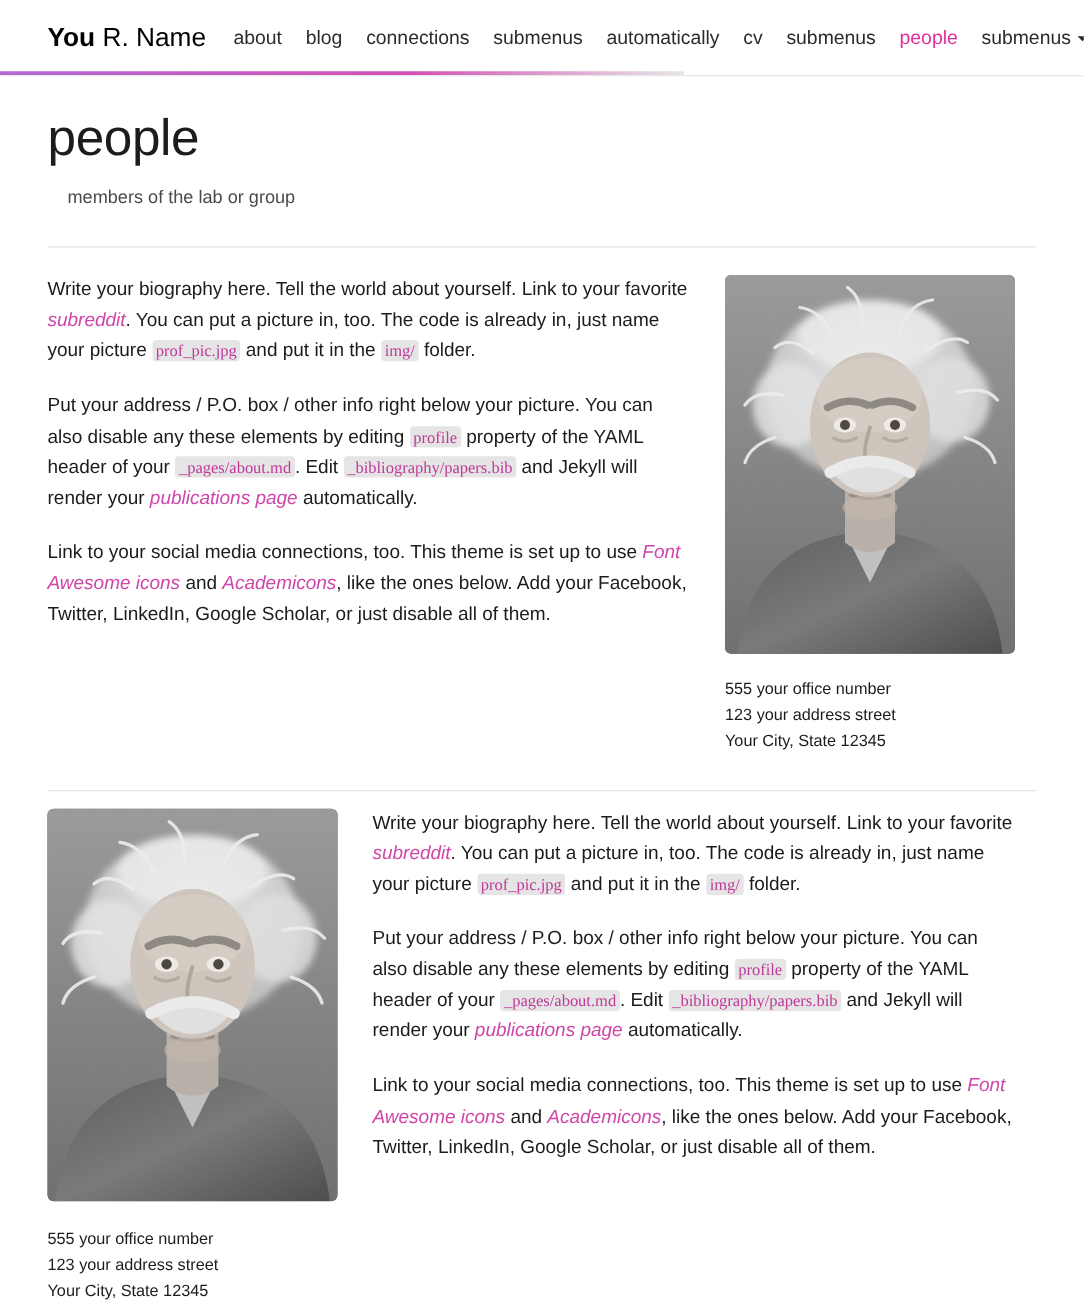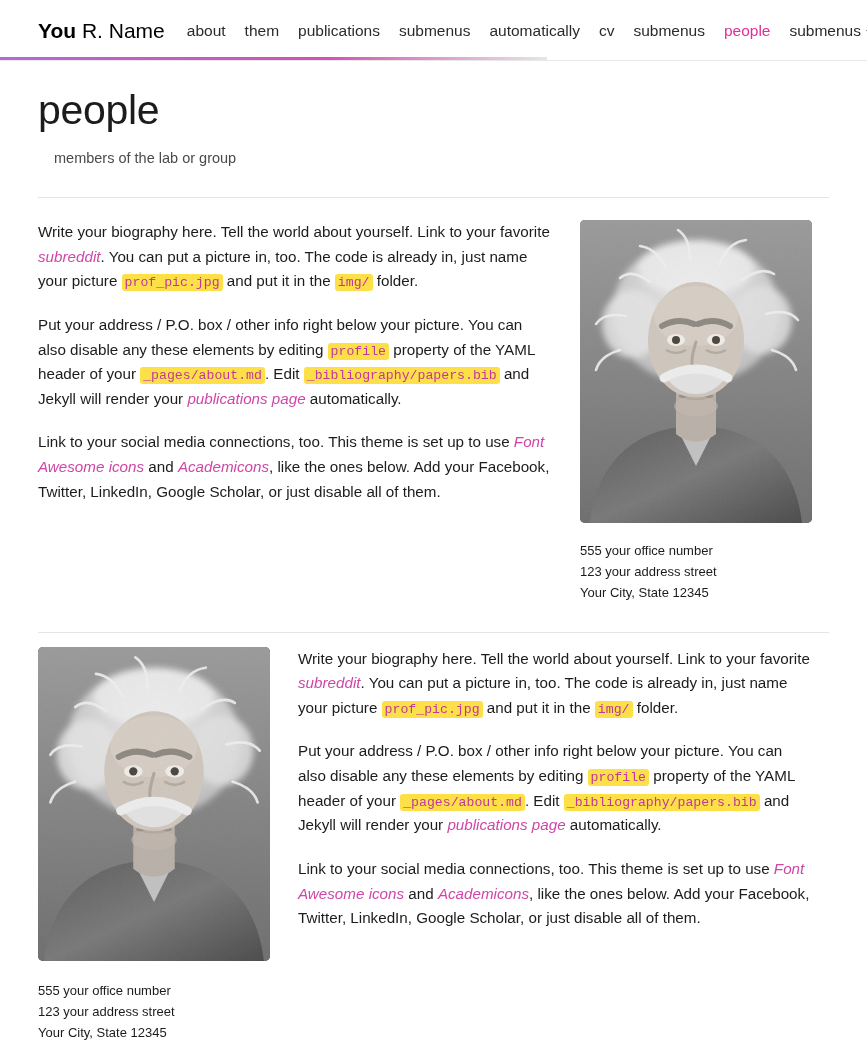--- a/index.html
+++ b/index.html
@@ -100,24 +100,24 @@
   .bio { flex: 1; min-width: 0; }
   .bio p {
     font-size: 15.2px;
     line-height: 1.62;
     margin: 0 0 19px 0;
     color: #1c1c1c;
   }
   .bio p:last-child { margin-bottom: 0; }
   .bio a { color: #cf46a8; font-style: italic; }
   code {
-    font-family: Liberation Mono, monospace;
+    font-family: Liberation Serif, serif;
     font-size: 13.2px;
     color: #c0399a;
-    background: #fde047;
+    background: #e5e5e5;
     padding: 1px 3px;
     border-radius: 3px;
     white-space: nowrap;
   }
 
   .photo-col { width: 232px; flex: 0 0 232px; }
   .photo-col.left { width: 232px; flex: 0 0 232px; }
   .photo {
     width: 232px;
     height: 303px;
@@ -142,22 +142,22 @@
 </style>
 </head>
 <body>
 
 <div class="navbar">
   <div class="brand">
     <span class="strong">You</span><span class="light"> R. Name</span>
   </div>
   <div class="navlinks">
       <a class="navlink">about</a>
-      <a class="navlink">them</a>
-      <a class="navlink">publications</a>
+      <a class="navlink">blog</a>
+      <a class="navlink">connections</a>
       <a class="navlink">submenus</a>
       <a class="navlink">automatically</a>
       <a class="navlink">cv</a>
       <a class="navlink">submenus</a>
       <a class="navlink active">people</a>
       <a class="navlink dropdown">submenus</a>
     </div>
   <div class="moon-btn">
     <svg viewBox="0 0 24 24" width="19" height="19" aria-hidden="true">
       <path fill="currentColor" d="M21 12.8A9 9 0 0 1 11.2 3a7 7 0 1 0 9.8 9.8z"></path>

